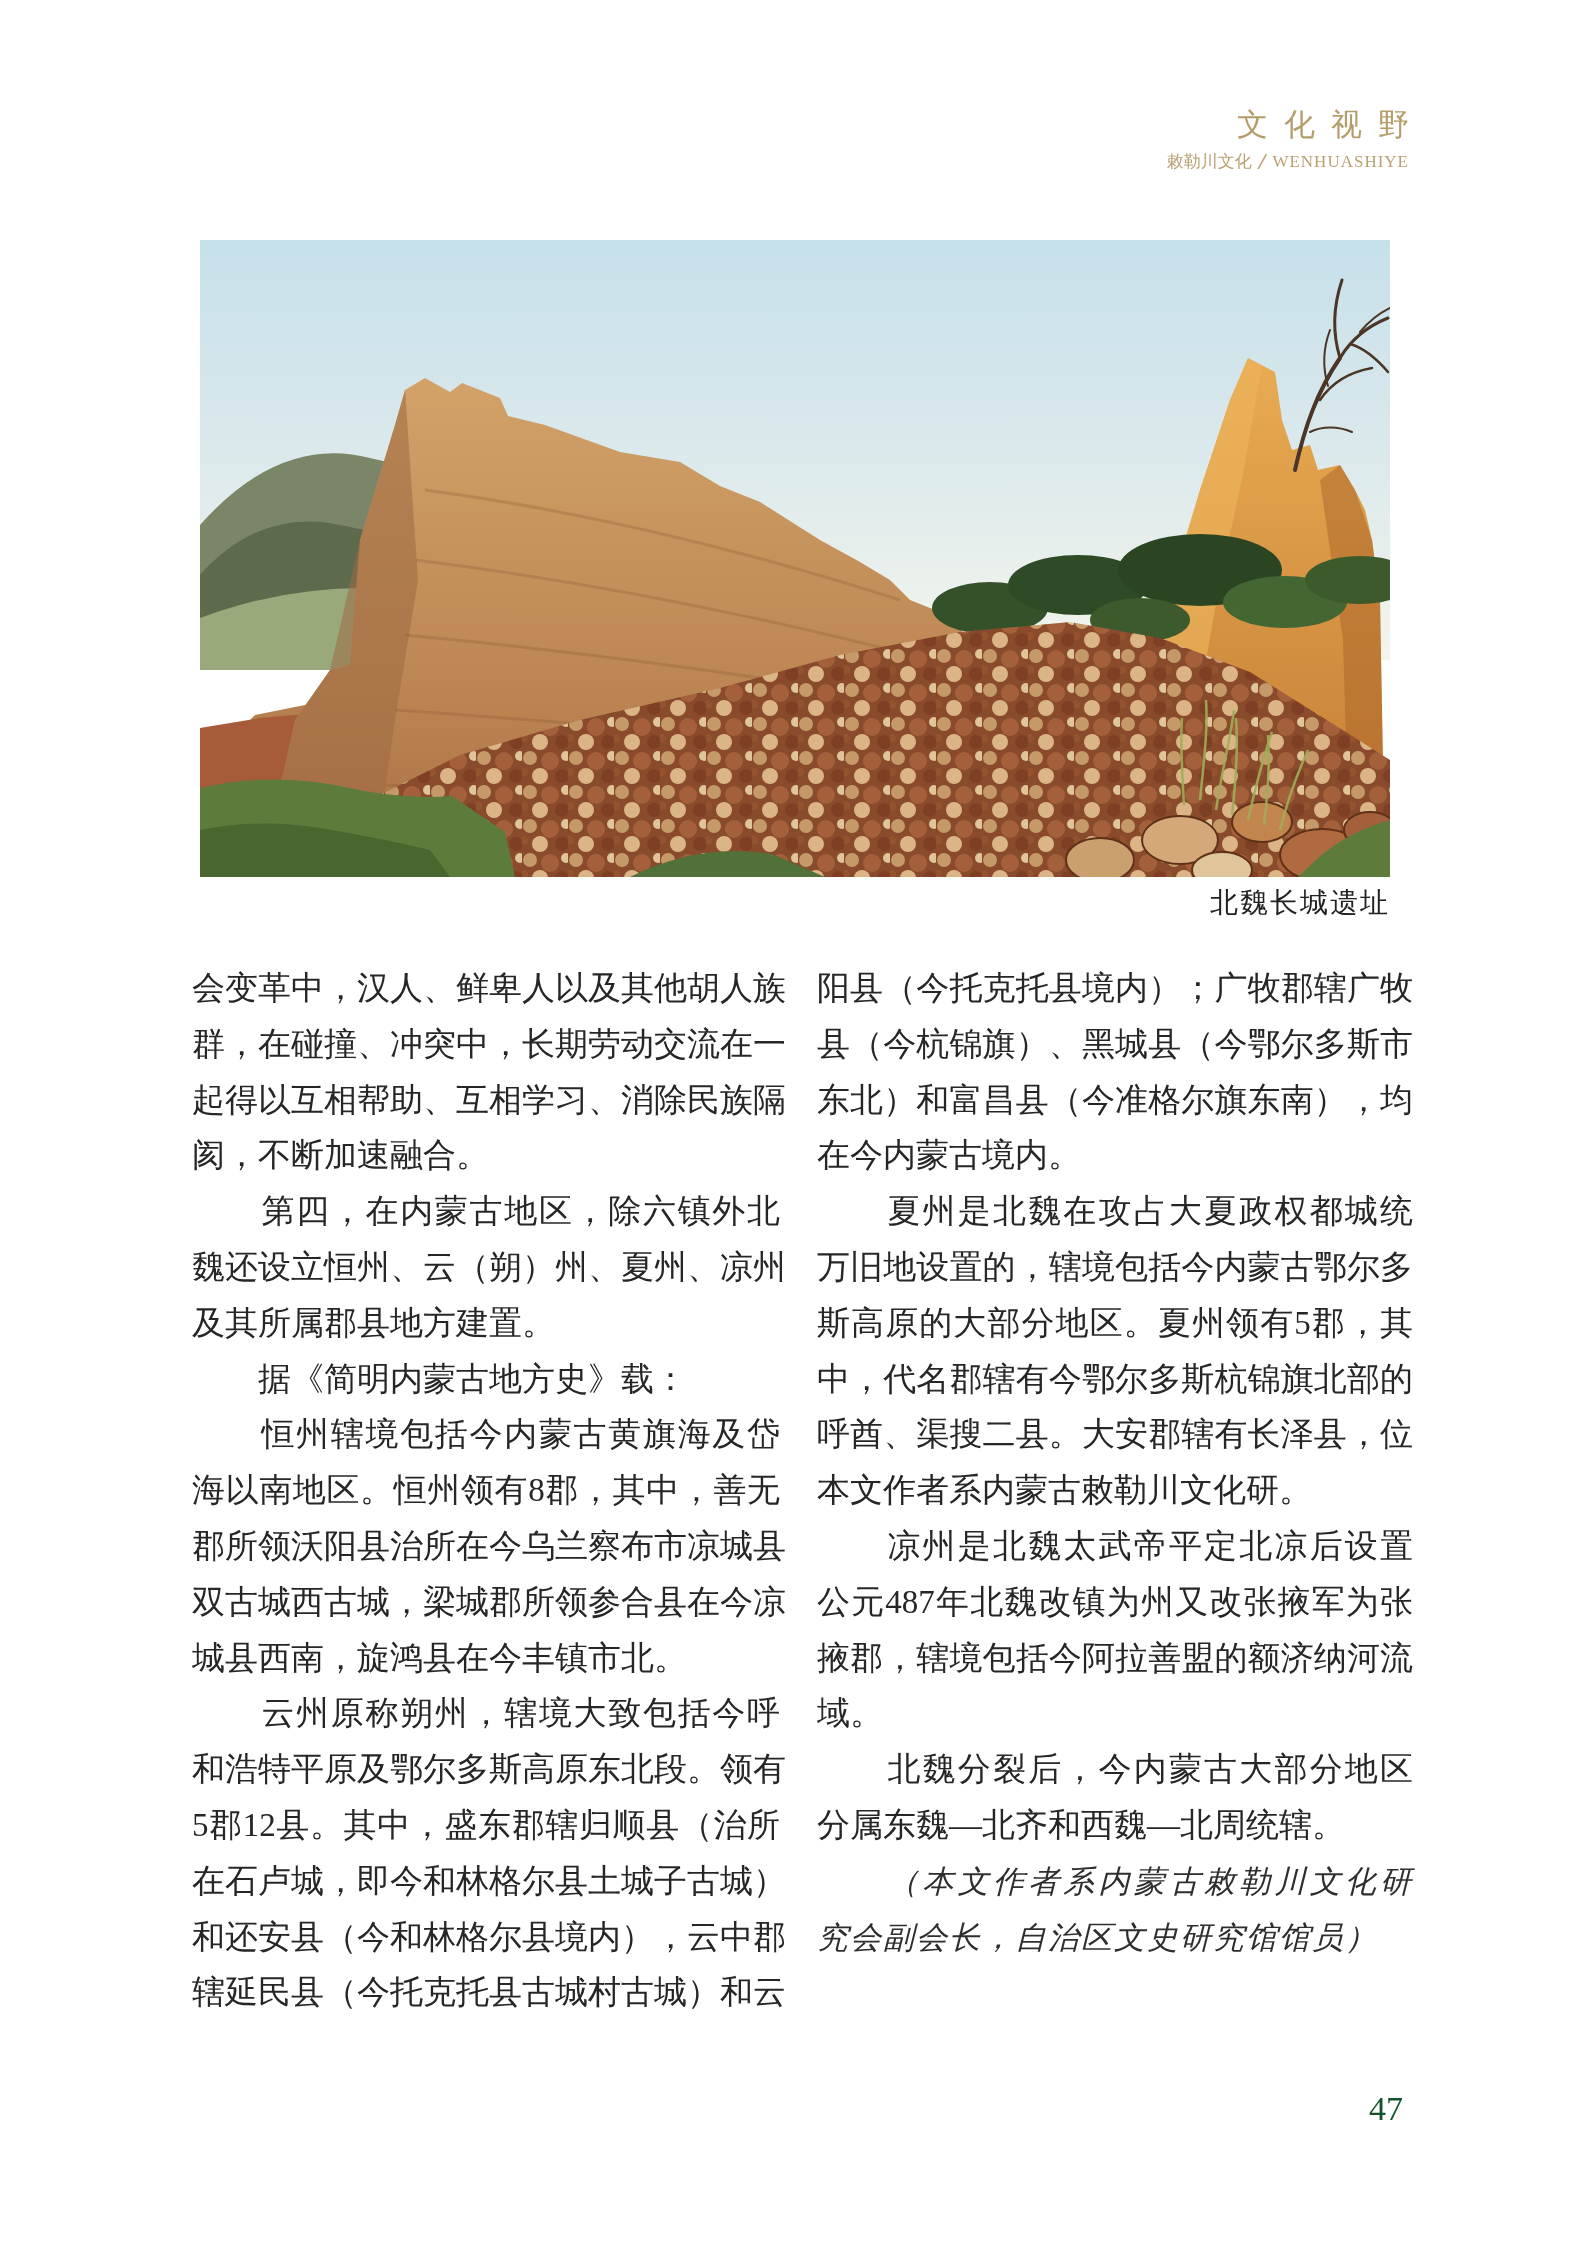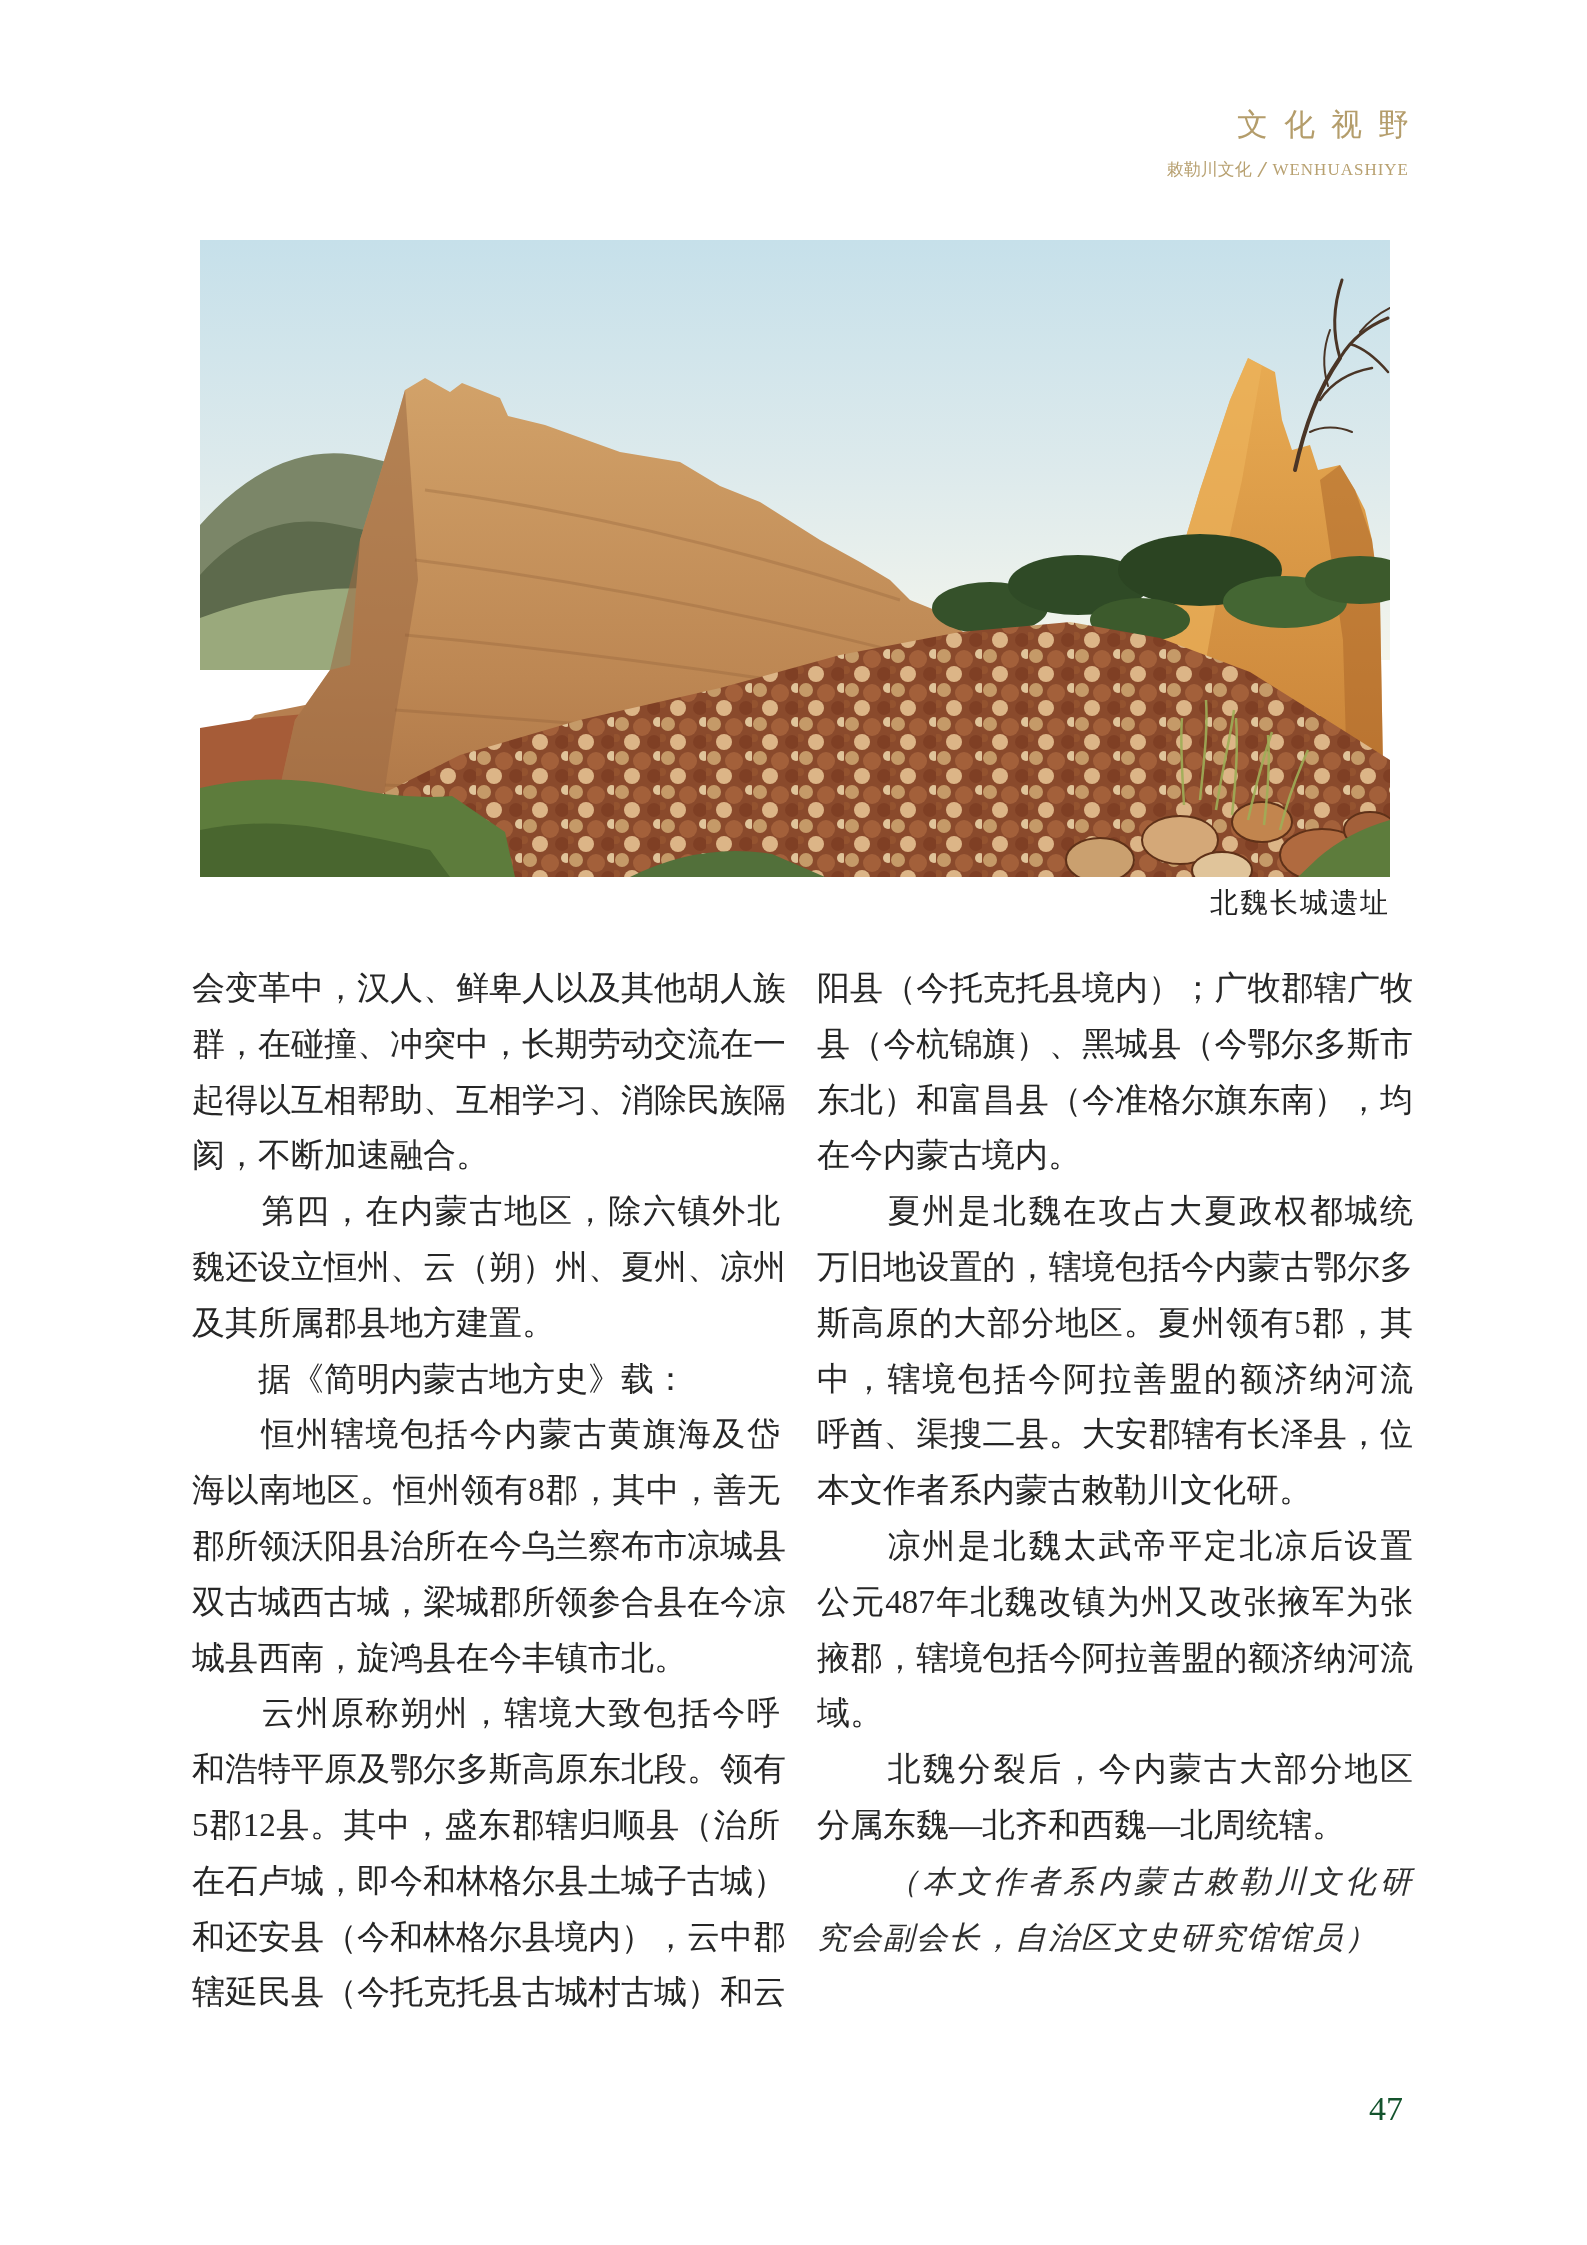--- a/index.html
+++ b/index.html
@@ -12,21 +12,21 @@
     overflow:hidden;
   }
 
   
   .page-header { position:absolute; top:104px; right:178px; text-align:right; color:#b49d6b; }
   .header-title {
     font-size:31px; letter-spacing:16px; margin-right:-16px;
     font-weight:400; white-space:nowrap;
   }
   .header-subtitle {
-    margin-top:12px; font-size:17px; white-space:nowrap;
+    margin-top:4px; font-size:17px; white-space:nowrap;
     color:#b8a171; display:flex; align-items:center; justify-content:flex-end; gap:7px;
   }
   .header-subtitle .slash { font-size:24px; font-style:italic; font-weight:bold; line-height:17px; }
   .header-subtitle .en { font-weight:normal; letter-spacing:1px; }
 
   
   .photo { position:absolute; left:200px; top:240px; width:1190px; height:637px; }
   .photo svg { display:block; width:100%; height:100%; }
 
   .caption {
@@ -195,21 +195,21 @@
         <div class="line">辖延民县（今托克托县古城村古城）和云</div>
       </div>
     <div class="col col-right" id="col-right">
         <div class="line">阳县（今托克托县境内）；广牧郡辖广牧</div>
         <div class="line">县（今杭锦旗）、黑城县（今鄂尔多斯市</div>
         <div class="line">东北）和富昌县（今准格尔旗东南），均</div>
         <div class="line end">在今内蒙古境内。</div>
         <div class="line">　　夏州是北魏在攻占大夏政权都城统</div>
         <div class="line">万旧地设置的，辖境包括今内蒙古鄂尔多</div>
         <div class="line">斯高原的大部分地区。夏州领有5郡，其</div>
-        <div class="line">中，辖境包括今阿拉善盟的额济纳河流</div>
+        <div class="line">中，代名郡辖有今鄂尔多斯杭锦旗北部的</div>
         <div class="line">呼酋、渠搜二县。大安郡辖有长泽县，位</div>
         <div class="line end">本文作者系内蒙古敕勒川文化研。</div>
         <div class="line">　　凉州是北魏太武帝平定北凉后设置</div>
         <div class="line">公元487年北魏改镇为州又改张掖军为张</div>
         <div class="line">掖郡，辖境包括今阿拉善盟的额济纳河流</div>
         <div class="line end">域。</div>
         <div class="line">　　北魏分裂后，今内蒙古大部分地区</div>
         <div class="line end">分属东魏—北齐和西魏—北周统辖。</div>
         <div class="line kai">　　（本文作者系内蒙古敕勒川文化研</div>
         <div class="line kai end">究会副会长，自治区文史研究馆馆员）</div>

